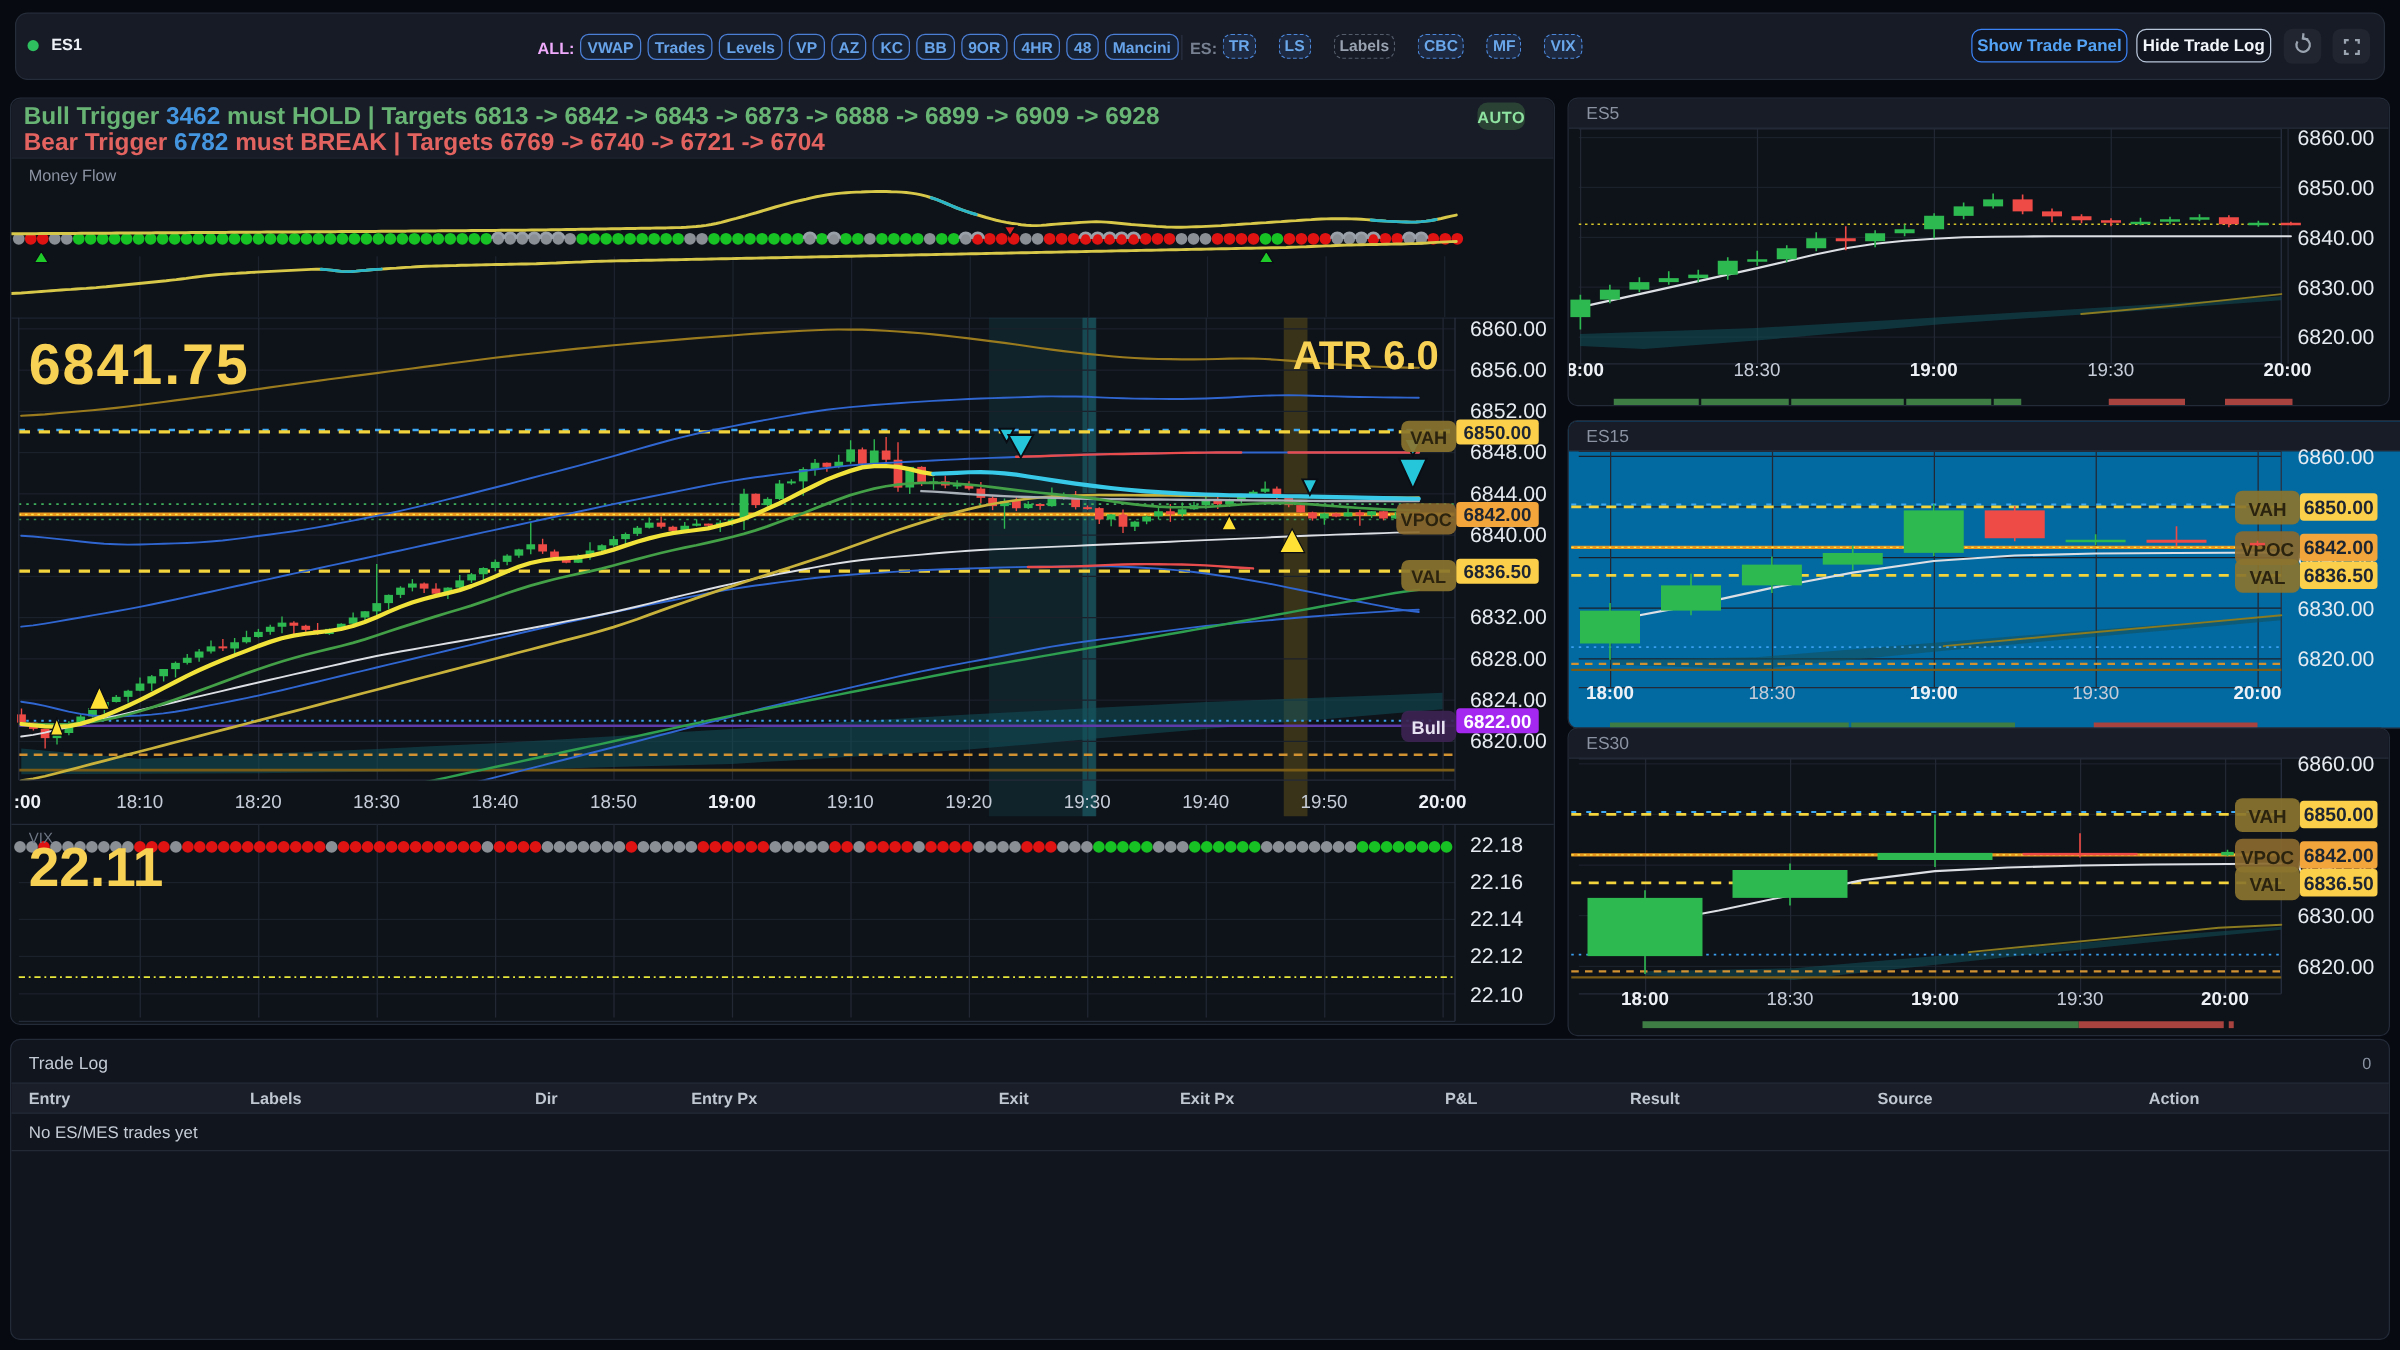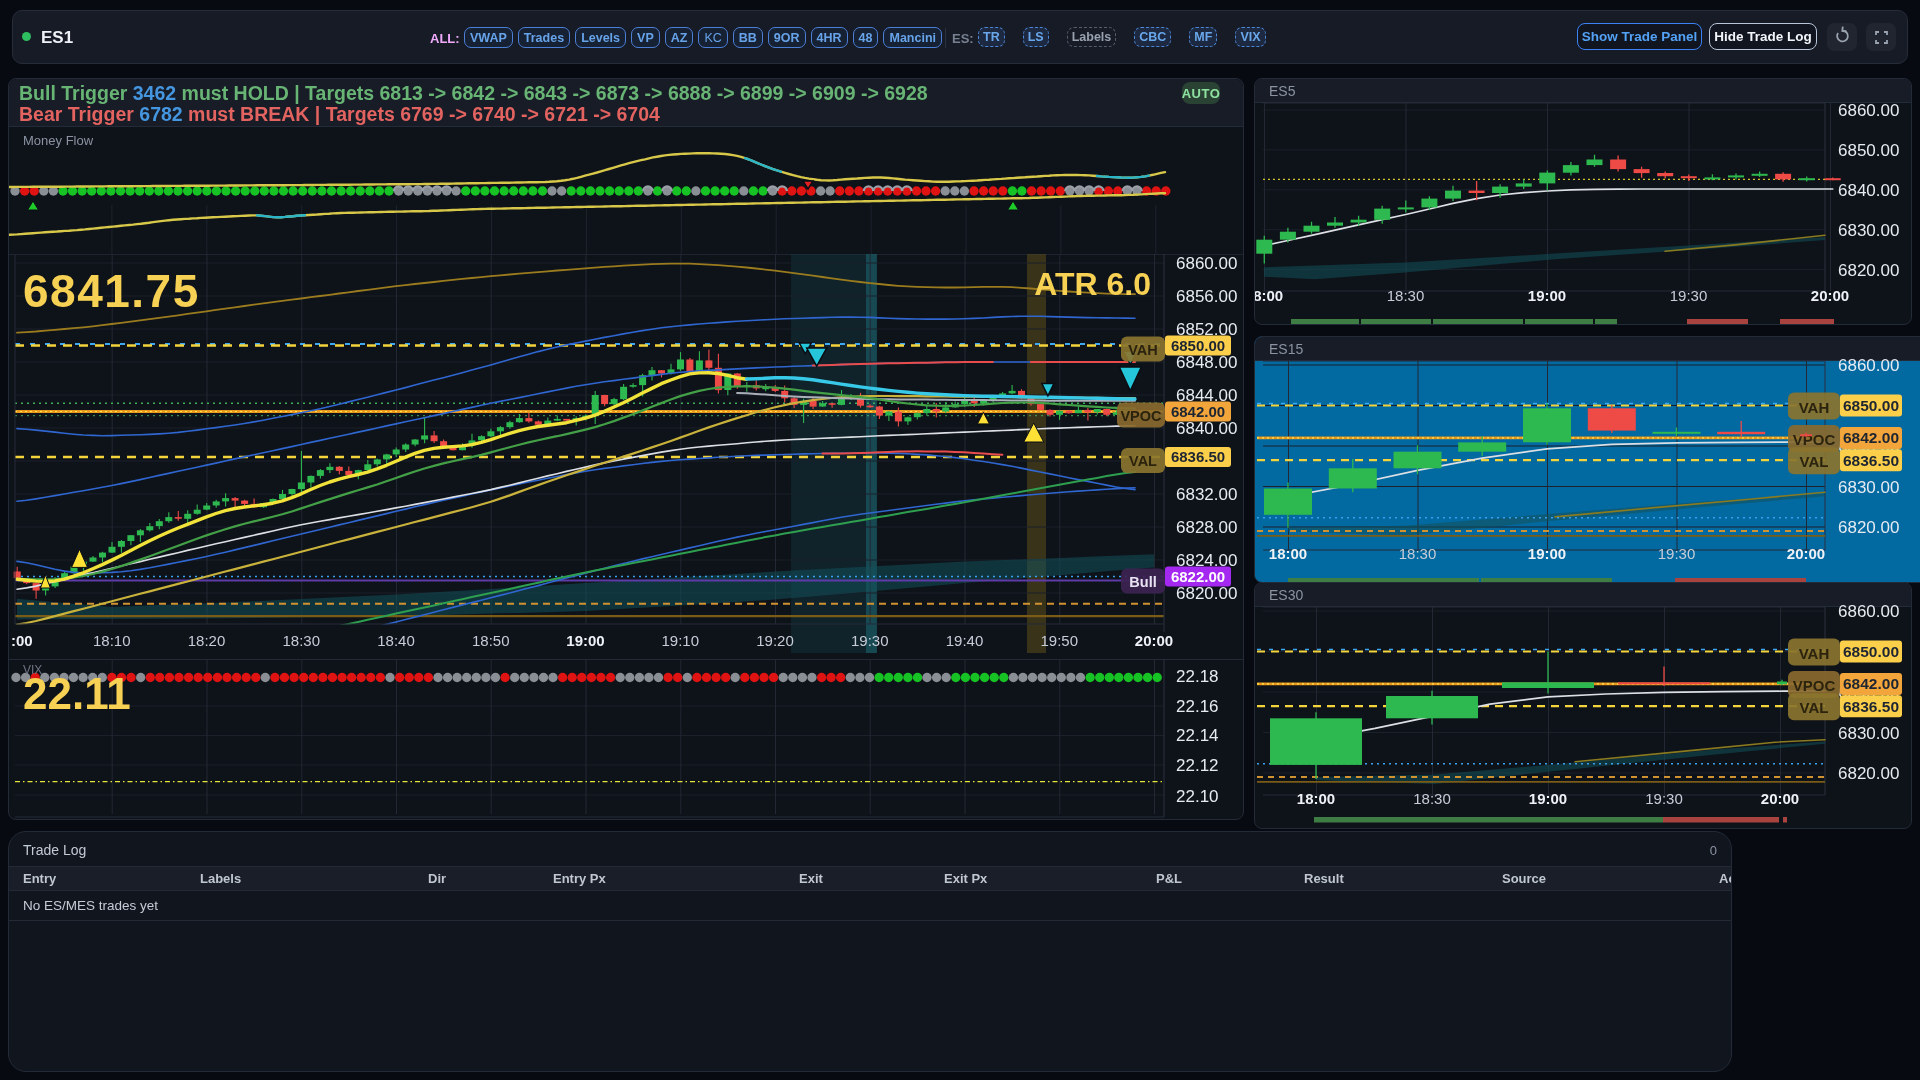--- a/index.html
+++ b/index.html
@@ -1,23 +1,23 @@
 <!DOCTYPE html>
 <html><head><meta charset="utf-8"><style>*{margin:0;padding:0;box-sizing:border-box}body{width:1920px;height:1080px;background:#070a10;font-family:"Liberation Sans",sans-serif;position:relative;overflow:hidden}.card{position:absolute;background:#0e1219;border:1px solid #242b38;border-radius:8px;overflow:hidden}.chdr{position:absolute;left:0;top:0;width:100%;height:24px;background:#171c27;border-bottom:1px solid #242b38}</style></head><body>
 <div style="position:absolute;left:12px;top:10px;width:1896px;height:54px;background:#161b26;border:1px solid #262d3a;border-radius:10px">
     <div style="position:absolute;left:9px;top:21px;width:9px;height:9px;border-radius:50%;background:#2ebd5f"></div>
-    <div style="position:absolute;left:28px;top:17px;font-size:17px;font-weight:bold;color:#eef1f5">ES1</div>
+    <div style="position:absolute;left:28px;top:17px;font-size:13px;font-weight:bold;color:#eef1f5">ES1</div>
     <div style="position:absolute;left:417px;top:20px;font-size:13px;font-weight:bold;color:#f0abfc">ALL:</div>
     <div style="position:absolute;left:451px;top:16px;display:flex;gap:5px">
       <span style="display:inline-flex;align-items:center;justify-content:center;height:21px;padding:0 5px;border:1.5px solid #4b7fd6;border-radius:7px;color:#66a3e8;font-size:12.5px;font-weight:bold;background:rgba(28,52,96,0.25)">VWAP</span>
       <span style="display:inline-flex;align-items:center;justify-content:center;height:21px;padding:0 5px;border:1.5px solid #4b7fd6;border-radius:7px;color:#66a3e8;font-size:12.5px;font-weight:bold;background:rgba(28,52,96,0.25)">Trades</span>
       <span style="display:inline-flex;align-items:center;justify-content:center;height:21px;padding:0 5px;border:1.5px solid #4b7fd6;border-radius:7px;color:#66a3e8;font-size:12.5px;font-weight:bold;background:rgba(28,52,96,0.25)">Levels</span>
       <span style="display:inline-flex;align-items:center;justify-content:center;height:21px;padding:0 5px;border:1.5px solid #4b7fd6;border-radius:7px;color:#66a3e8;font-size:12.5px;font-weight:bold;background:rgba(28,52,96,0.25)">VP</span>
       <span style="display:inline-flex;align-items:center;justify-content:center;height:21px;padding:0 5px;border:1.5px solid #4b7fd6;border-radius:7px;color:#66a3e8;font-size:12.5px;font-weight:bold;background:rgba(28,52,96,0.25)">AZ</span>
-      <span style="display:inline-flex;align-items:center;justify-content:center;height:21px;padding:0 5px;border:1.5px solid #4b7fd6;border-radius:7px;color:#66a3e8;font-size:12.5px;font-weight:normal;background:rgba(28,52,96,0.25)">KC</span>
+      <span style="display:inline-flex;align-items:center;justify-content:center;height:21px;padding:0 5px;border:1.5px solid #4b7fd6;border-radius:7px;color:#66a3e8;font-size:12.5px;font-weight:bold;background:rgba(28,52,96,0.25)">KC</span>
       <span style="display:inline-flex;align-items:center;justify-content:center;height:21px;padding:0 5px;border:1.5px solid #4b7fd6;border-radius:7px;color:#66a3e8;font-size:12.5px;font-weight:bold;background:rgba(28,52,96,0.25)">BB</span>
       <span style="display:inline-flex;align-items:center;justify-content:center;height:21px;padding:0 5px;border:1.5px solid #4b7fd6;border-radius:7px;color:#66a3e8;font-size:12.5px;font-weight:bold;background:rgba(28,52,96,0.25)">9OR</span>
       <span style="display:inline-flex;align-items:center;justify-content:center;height:21px;padding:0 5px;border:1.5px solid #4b7fd6;border-radius:7px;color:#66a3e8;font-size:12.5px;font-weight:bold;background:rgba(28,52,96,0.25)">4HR</span>
       <span style="display:inline-flex;align-items:center;justify-content:center;height:21px;padding:0 5px;border:1.5px solid #4b7fd6;border-radius:7px;color:#66a3e8;font-size:12.5px;font-weight:bold;background:rgba(28,52,96,0.25)">48</span>
       <span style="display:inline-flex;align-items:center;justify-content:center;height:21px;padding:0 5px;border:1.5px solid #4b7fd6;border-radius:7px;color:#66a3e8;font-size:12.5px;font-weight:bold;background:rgba(28,52,96,0.25)">Mancini</span>
     </div>
     <div style="position:absolute;left:932px;top:17px;width:1px;height:20px;background:#2a3140"></div>
     <div style="position:absolute;left:939px;top:20px;font-size:13px;font-weight:bold;color:#778090">ES:</div>
     <div style="position:absolute;left:965px;top:16px;display:flex;gap:18px;align-items:center">
       <span style="display:inline-flex;align-items:center;justify-content:center;height:20px;padding:0 4px;border:1.5px dashed #4b86d8;border-radius:7px;color:#69a7ea;font-size:12.5px;font-weight:bold;background:#1d2940">TR</span>
@@ -936,21 +936,21 @@
         <text x="293" y="221" font-family="Liberation Sans, sans-serif" font-size="15" fill="#eef2f7" font-weight="bold" text-anchor="middle">19:00</text>
         <text x="409" y="221" font-family="Liberation Sans, sans-serif" font-size="15" fill="#c6cdd8" font-weight="normal" text-anchor="middle">19:30</text>
         <text x="525" y="221" font-family="Liberation Sans, sans-serif" font-size="15" fill="#eef2f7" font-weight="bold" text-anchor="middle">20:00</text>
         <rect x="59" y="234" width="349" height="5.5" fill="#3e7d44"></rect>
         <rect x="408" y="234" width="116" height="5.5" fill="#a84340"></rect>
         <rect x="528" y="234" width="4" height="5.5" fill="#a84340"></rect>
         <line x1="527" y1="96.8" x2="527" y2="102.1" stroke="#2eb850" stroke-width="1.3"></line>
         <rect x="522" y="98.5" width="10" height="2.8" fill="#2eb850"></rect>
       </svg></div>
   </div>
-<div style="position:absolute;left:8px;top:831px;width:1724px;height:241px;background:#10151e;border:1px solid #242b38;border-radius:18px;overflow:hidden">
+<div style="position:absolute;left:8px;top:831px;width:1904px;height:241px;background:#10151e;border:1px solid #242b38;border-radius:8px;overflow:hidden">
     <div style="position:absolute;left:14px;top:10px;font-size:14px;color:#c3cad4">Trade Log</div>
     <div style="position:absolute;right:14px;top:11px;font-size:13px;color:#8b93a2">0</div>
     <div style="position:absolute;left:0;top:34px;width:1904px;height:25px;background:#191e28;border-top:1px solid #232a36;border-bottom:1px solid #232a36"></div>
     <div style="position:absolute;left:14px;top:39px;font-size:13px;font-weight:bold;color:#c0c7d1">Entry</div>
     <div style="position:absolute;left:191px;top:39px;font-size:13px;font-weight:bold;color:#c0c7d1">Labels</div>
     <div style="position:absolute;left:419px;top:39px;font-size:13px;font-weight:bold;color:#c0c7d1">Dir</div>
     <div style="position:absolute;left:544px;top:39px;font-size:13px;font-weight:bold;color:#c0c7d1">Entry Px</div>
     <div style="position:absolute;left:790px;top:39px;font-size:13px;font-weight:bold;color:#c0c7d1">Exit</div>
     <div style="position:absolute;left:935px;top:39px;font-size:13px;font-weight:bold;color:#c0c7d1">Exit Px</div>
     <div style="position:absolute;left:1147px;top:39px;font-size:13px;font-weight:bold;color:#c0c7d1">P&amp;L</div>

